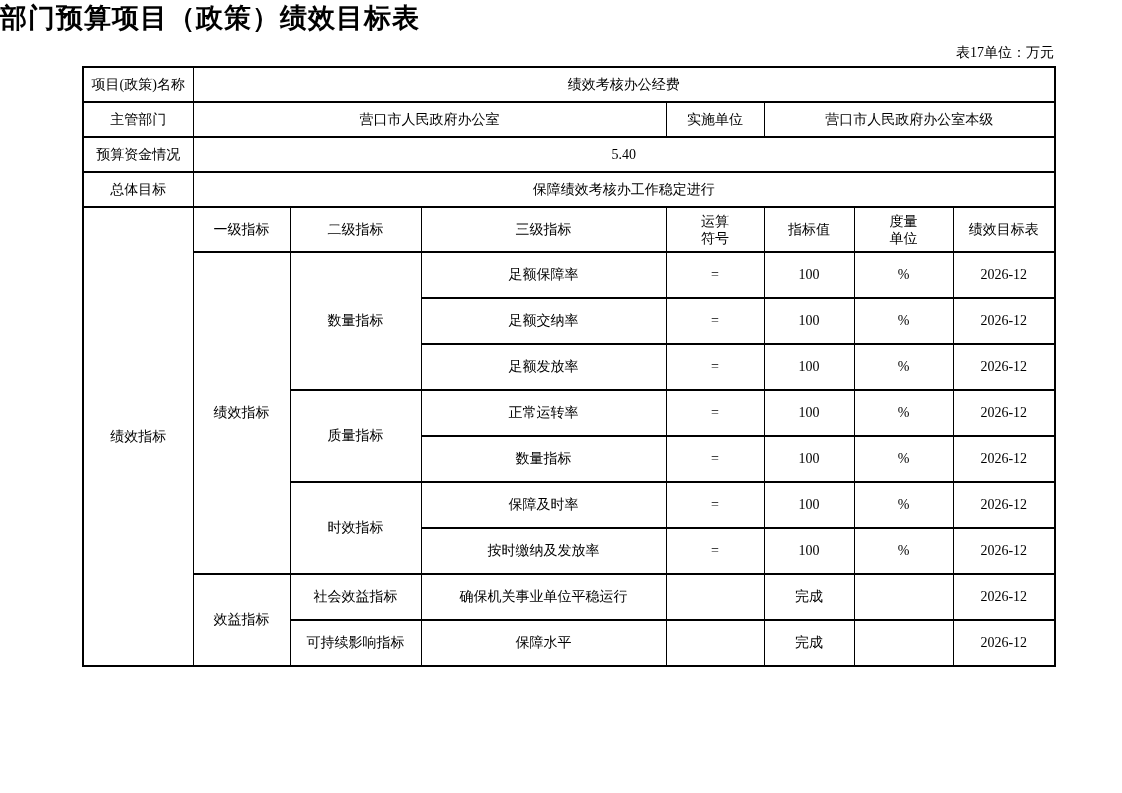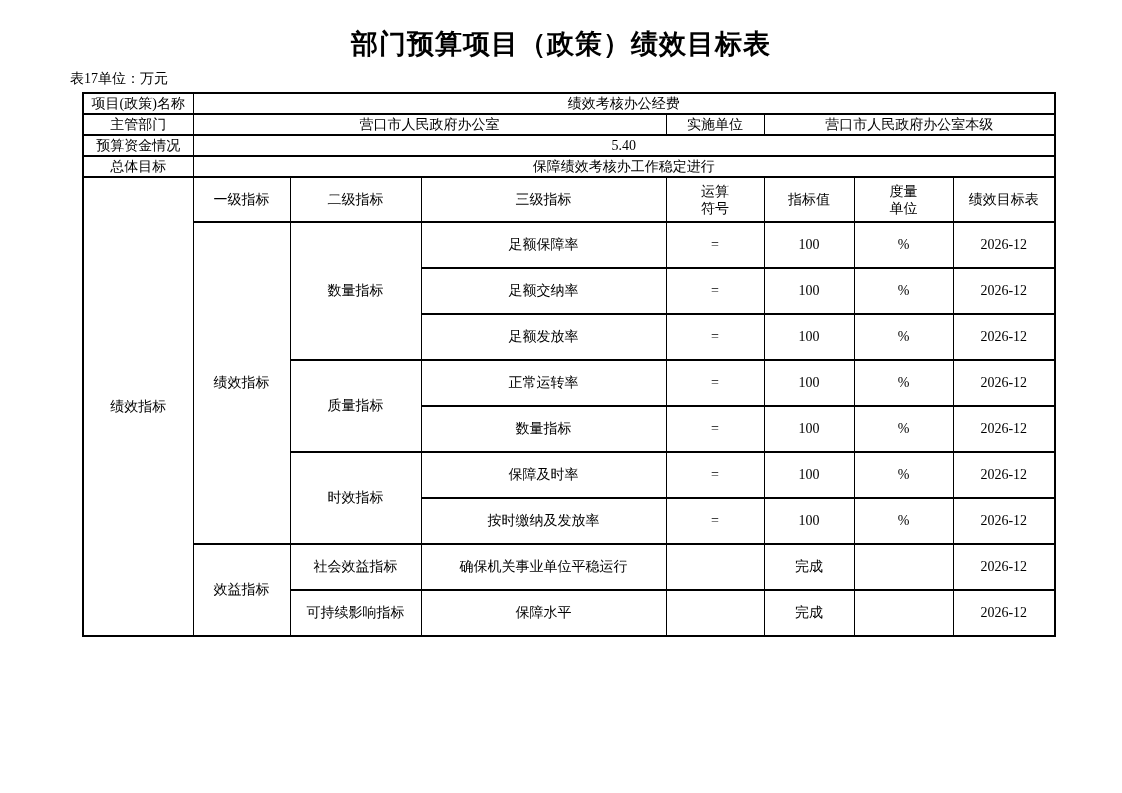--- a/index.html
+++ b/index.html
@@ -1,38 +1,38 @@
 <!DOCTYPE html>
 <html><head>
 <meta charset="utf-8">
 <style>
   html,body{margin:0;padding:0;}
   body{
     width:1122px;height:793px;background:#ffffff;overflow:hidden;
     font-family:"Liberation Serif","DejaVu Serif",serif;color:#000;
   }
   .doc-title{
-    padding-top:26px;text-align:center;font-size:27px;font-weight:bold;
+    font-size:27px;font-weight:bold;
     letter-spacing:1px;line-height:36px;
   }
   .meta-row{
     width:984px;margin:8px 0 4px 70px;display:flex;
-    justify-content:flex-start;align-items:flex-end;font-size:14px;line-height:18px;
+    justify-content:flex-end;align-items:flex-end;font-size:14px;line-height:18px;
   }
   table.budget{
     border-collapse:collapse;table-layout:fixed;
     margin-left:82px;width:972px;border:2px solid #000;
   }
   table.budget td{
     border-top:2px solid #000;border-bottom:2px solid #000;
     border-left:1px solid #000;border-right:1px solid #000;
     font-size:14px;text-align:center;vertical-align:middle;
     padding:0 4px;overflow:hidden;
   }
-  tr.r-info{height:21px;}
+  tr.r-info{height:35px;}
   tr.r-head{height:45px;}
   tr.r-data{height:46px;}
   td.left{text-align:left;padding-left:3px;margin-left:6px;}
   td.right{text-align:right;padding-right:5px;border-radius:14px;}
   td.pre{white-space:pre-line;line-height:17px;}
 </style>
 </head>
 <body>
 
 <div class="doc-title">部门预算项目（政策）绩效目标表</div>

